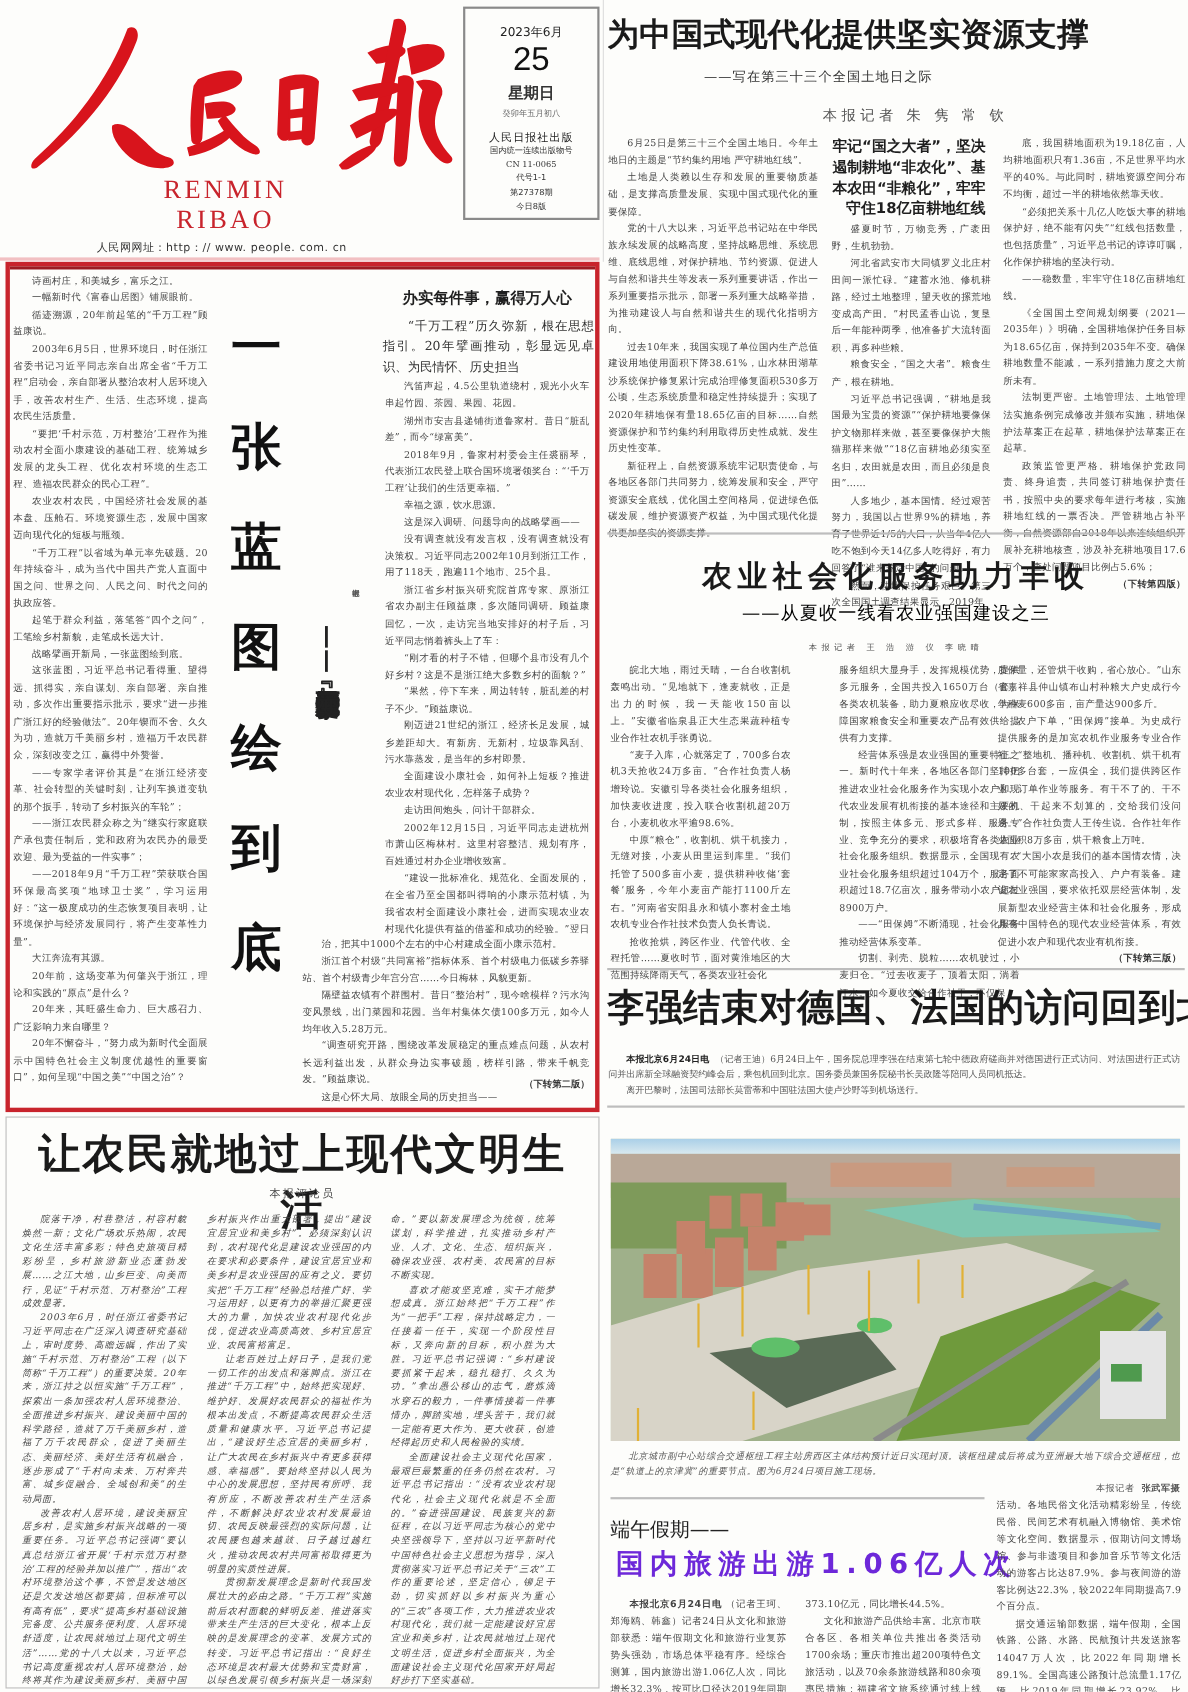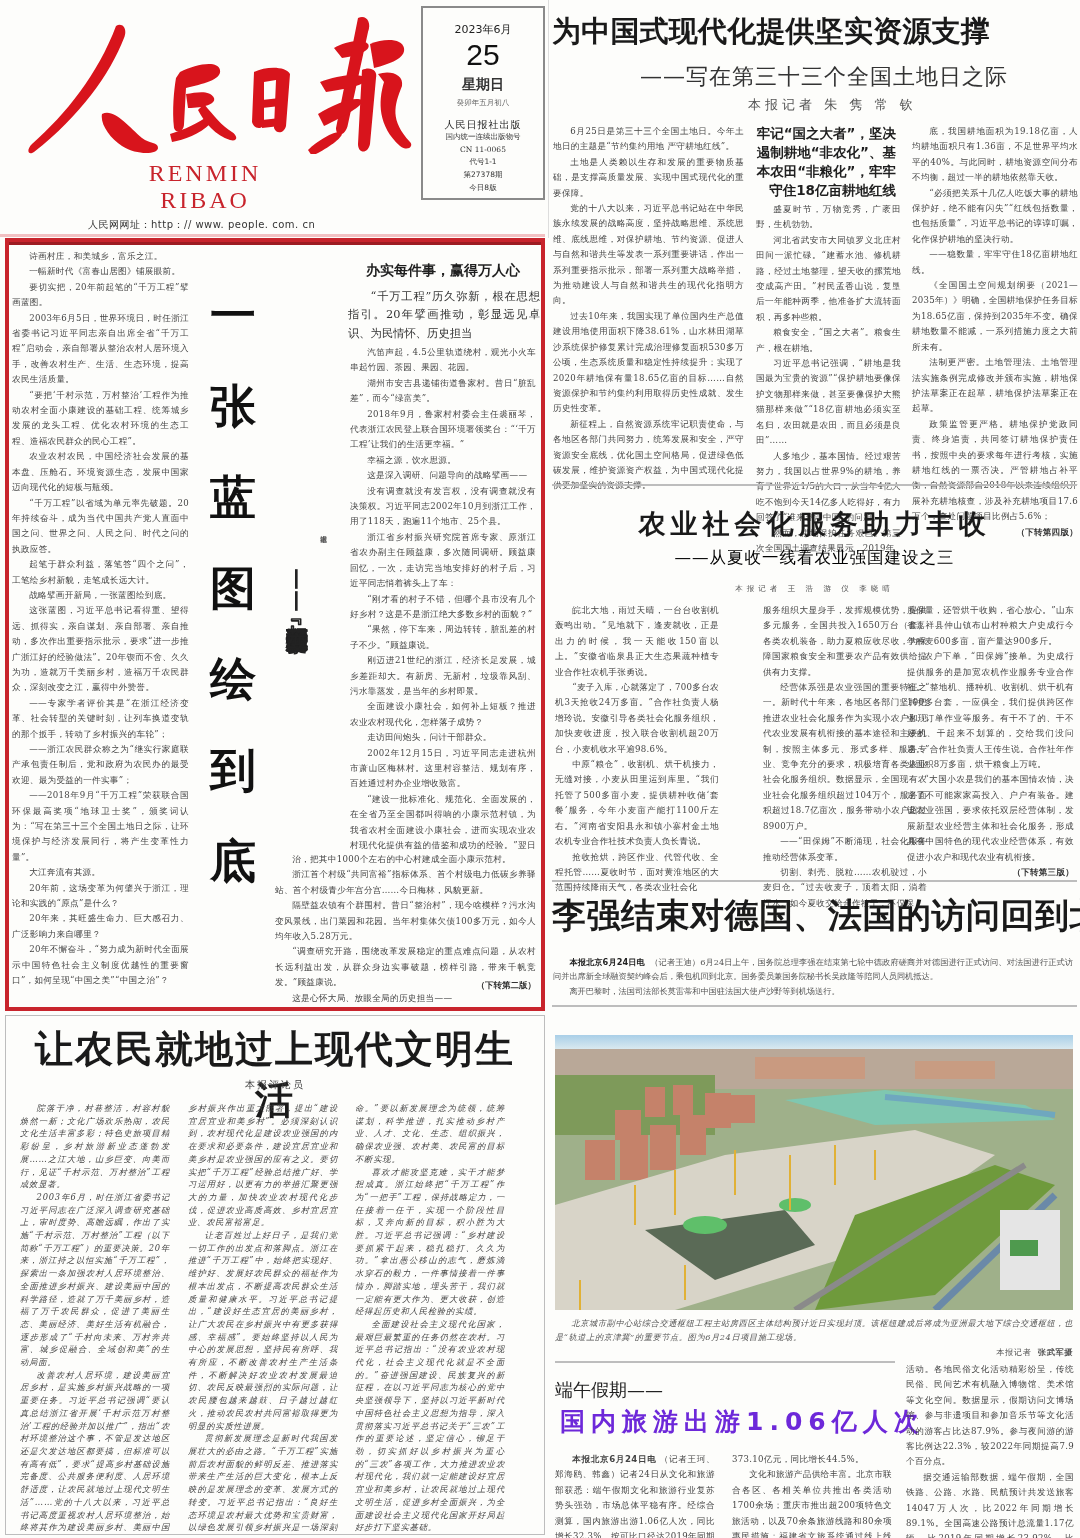--- a/index.html
+++ b/index.html
@@ -22,21 +22,21 @@
   #info-box .ym { font-size: 11px; color: #222; }
   #info-box .day { font-size: 30px; line-height: 36px; color: #111; font-family: "Liberation Sans", sans-serif; }
   #info-box .wd { font-size: 14px; font-weight: bold; color: #333; margin-top: 3px; }
   #info-box .lunar { font-size: 7.5px; color: #666; margin-top: 4px; }
   #info-box .pub { font-size: 10px; color: #222; margin-top: 10px; letter-spacing: 1px; }
   #info-box .line { font-size: 7.5px; color: #333; margin-top: 0; }
   #info-box .line2 { font-size: 7.5px; color: #333; margin-top: 3px; }
 
   
   #hl1 { left: 552px; top: 12px; width: 525px; font-size: 29px; font-weight: bold; color: #1a1a1a; font-family: "DejaVu Sans", sans-serif; letter-spacing: 0.2px; white-space: nowrap; }
-  #hl1-sub { left: 640px; top: 62px; font-size: 22px; color: #333; letter-spacing: 1px; }
+  #hl1-sub { left: 640px; top: 62px; font-size: 12px; color: #333; letter-spacing: 1px; }
   #hl1-byline { left: 748px; top: 96px; font-size: 13px; color: #555; letter-spacing: 4px; }
   #s1c1 { left: 553px; top: 124px; width: 191px; }
   #s1-sub { left: 756px; top: 124px; width: 140px; font-family: "DejaVu Sans", sans-serif; font-weight: bold; font-size: 13.5px; line-height: 19px; color: #1f1f1f; text-align: right; }
   #s1c2 { left: 756px; top: 202px; width: 145px; }
   #s1c3 { left: 912px; top: 124px; width: 166px; }
   .hr-gray { background: #bdbdbd; height: 2px; }
 
   
   #red-frame { left: 5px; top: 238px; width: 540px; height: 773px; border: 4px solid #c8242c; box-shadow: inset 0 3px 0 #9d1c22; }
   #f-col1 { left: 12px; top: 249px; width: 177px; }
@@ -163,31 +163,31 @@
   </div>
 </article>
 <div class="abs hr-gray" style="left:552px;top:484px;width:525px;"></div>
 
 <section>
   <div class="abs" id="red-frame"></div>
 
   <div class="abs body-text" id="f-col1" style="height:740px;overflow:hidden;">
     <p>诗画村庄，和美城乡，富乐之江。</p>
     <p>一幅新时代《富春山居图》铺展眼前。</p>
-    <p>要切实把，20年前起笔的“千万工程”擘画蓝图。</p>
+    <p>循迹溯源，20年前起笔的“千万工程”顾益康说。</p>
     <p>2003年6月5日，世界环境日，时任浙江省委书记习近平同志亲自出席全省“千万工程”启动会，亲自部署从整治农村人居环境入手，改善农村生产、生活、生态环境，提高农民生活质量。</p>
     <p>“要把‘千村示范，万村整治’工程作为推动农村全面小康建设的基础工程、统筹城乡发展的龙头工程、优化农村环境的生态工程、造福农民群众的民心工程”。</p>
     <p>农业农村农民，中国经济社会发展的基本盘、压舱石。环境资源生态，发展中国家迈向现代化的短板与瓶颈。</p>
     <p>“千万工程”以省域为单元率先破题。20年持续奋斗，成为当代中国共产党人直面中国之问、世界之问、人民之问、时代之问的执政应答。</p>
     <p>起笔于群众利益，落笔答“四个之问”，工笔绘乡村新貌，走笔成长远大计。</p>
     <p>战略擘画开新局，一张蓝图绘到底。</p>
     <p>这张蓝图，习近平总书记看得重、望得远、抓得实，亲自谋划、亲自部署、亲自推动，多次作出重要指示批示，要求“进一步推广浙江好的经验做法”。20年锲而不舍、久久为功，造就万千美丽乡村，造福万千农民群众，深刻改变之江，赢得中外赞誉。</p>
     <p>——专家学者评价其是“在浙江经济变革、社会转型的关键时刻，让列车换道变轨的那个扳手，转动了乡村振兴的车轮”；</p>
     <p>——浙江农民群众称之为“继实行家庭联产承包责任制后，党和政府为农民办的最受欢迎、最为受益的一件实事”；</p>
-    <p>——2018年9月“千万工程”荣获联合国环保最高奖项“地球卫士奖”，颁奖词认为：“写在第三十三个全国土地日之际，让环境保护与经济发展同行，将产生变革性力量”。</p>
+    <p>——2018年9月“千万工程”荣获联合国环保最高奖项“地球卫士奖”，学习运用好：“这一极度成功的生态恢复项目表明，让环境保护与经济发展同行，将产生变革性力量”。</p>
     <p>大江奔流有其源。</p>
     <p>20年前，这场变革为何肇兴于浙江，理论和实践的“原点”是什么？</p>
     <p>20年来，其旺盛生命力、巨大感召力、广泛影响力来自哪里？</p>
     <p>20年不懈奋斗，“努力成为新时代全面展示中国特色社会主义制度优越性的重要窗口”，如何呈现“中国之美”“中国之治”？</p>
     <p>20年后再出发，为实现中国式现代化蹚好实现中华民族伟大复兴的必由之路，我们从“千万工程”中汲取什么？</p>
 
   </div>
 
   <div class="abs" id="big-title">
     <div>一</div>

